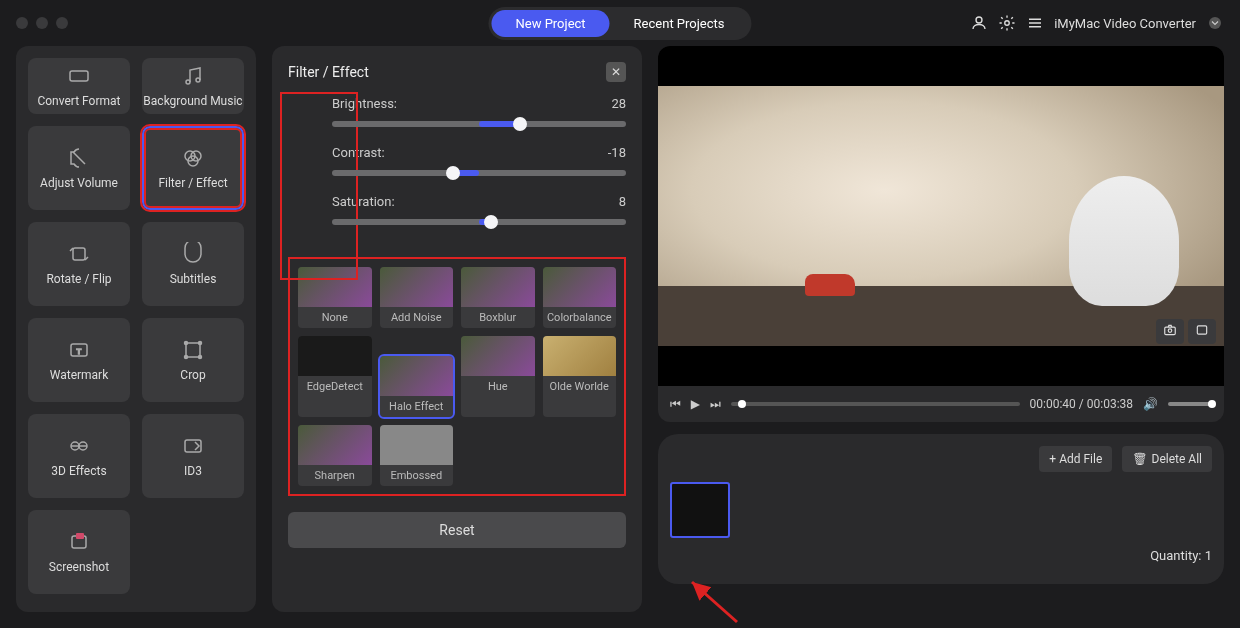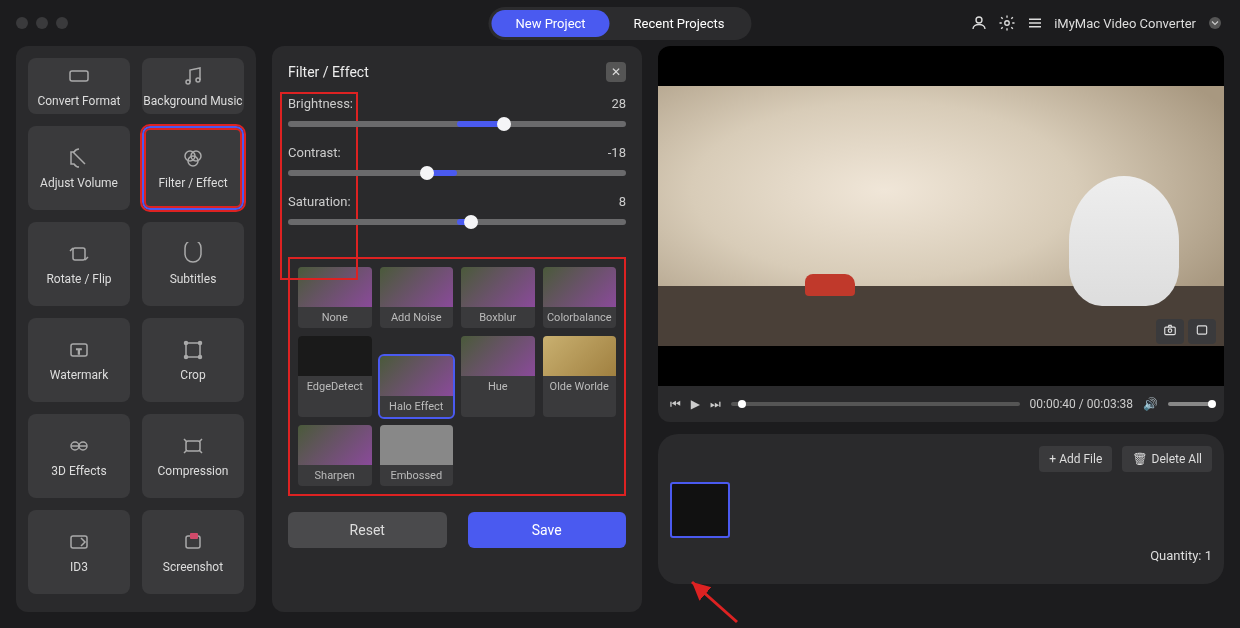--- a/index.html
+++ b/index.html
@@ -27,21 +27,21 @@
   .tool-icon svg { width: 28px; height: 24px; }
 
   
   .filter-panel { flex: 1; max-width: 370px; background: #2a2a2c; border-radius: 12px; padding: 16px 16px 16px 16px; display: flex; flex-direction: column; }
   .filter-header { display: flex; justify-content: space-between; align-items: center; margin-bottom: 14px; }
   .filter-title { font-size: 14px; color: #eee; }
   .close-btn { width: 20px; height: 20px; background: #555; border-radius: 4px; color: #ddd; display: flex; align-items: center; justify-content: center; font-size: 12px; cursor: pointer; }
 
   .sliders { position: relative; }
   .slider-red-box { position: absolute; left: -8px; top: -4px; width: 78px; height: 188px; border: 2px solid #d22; pointer-events: none; }
-  .slider-row { margin-bottom: 18px; }
+  .slider-row { margin-bottom: 18px; margin-left: 44px; }
   .slider-labels { display: flex; justify-content: space-between; font-size: 13px; color: #ccc; margin-bottom: 10px; }
   .slider-track { height: 6px; background: #6a6a6c; border-radius: 3px; position: relative; }
   .slider-fill { position: absolute; height: 100%; background: #4a5af0; border-radius: 3px; }
   .slider-thumb { position: absolute; width: 14px; height: 14px; background: #f5f5f7; border-radius: 50%; top: 50%; transform: translate(-50%, -50%); cursor: pointer; }
 
   .filter-grid-wrap { margin-top: 14px; border: 2px solid #d22; padding: 8px; }
   .filter-grid { display: grid; grid-template-columns: repeat(4, 1fr); gap: 8px; }
   .filter-tile { background: #3a3a3c; border-radius: 4px; overflow: hidden; cursor: pointer; }
   .filter-tile.selected { outline: 2px solid #4a5af0; margin-top: 20px; }
   .filter-thumb { height: 40px; background: linear-gradient(135deg, #4a5a3a, #8a4a9a); }
@@ -211,29 +211,20 @@
               <circle cx="8" cy="12" r="4"></circle>
               <circle cx="16" cy="12" r="4"></circle>
               <path d="M4 12h16"></path>
             </svg>
           </div>
         <span>3D Effects</span>
       </div>
       <div class="tool-tile">
         <div class="tool-icon">
             <svg viewBox="0 0 24 24" fill="none" stroke="currentColor" stroke-width="1.5">
-              <rect x="5" y="7" width="14" height="10" rx="2"></rect>
-              <path d="M3 5l3 3M21 5l-3 3M3 19l3-3M21 19l-3-3"></path>
-            </svg>
-          </div>
-        <span>Compression</span>
-      </div>
-      <div class="tool-tile">
-        <div class="tool-icon">
-            <svg viewBox="0 0 24 24" fill="none" stroke="currentColor" stroke-width="1.5">
               <rect x="4" y="6" width="16" height="12" rx="2"></rect>
               <path d="M14 8l4 4-4 4"></path>
             </svg>
           </div>
         <span>ID3</span>
       </div>
       <div class="tool-tile">
         <div class="tool-icon">
             <svg viewBox="0 0 24 24" fill="none" stroke="currentColor" stroke-width="1.5">
               <rect x="5" y="6" width="14" height="12" rx="2"></rect>
@@ -328,21 +319,20 @@
           </div>
           <div class="filter-tile">
             <div class="filter-thumb emboss"></div>
             <div class="filter-label">Embossed</div>
           </div>
         </div>
     </div>
 
     <div class="filter-buttons">
       <button class="btn btn-reset">Reset</button>
-      <button class="btn btn-save">Save</button>
     </div>
   </div>
 
   <div class="right-col">
     <div class="preview-panel">
       <div class="preview-video">
         <div class="preview-scene">
           <div class="preview-ground"></div>
           <div class="car"></div>
           <div class="cat"></div>

